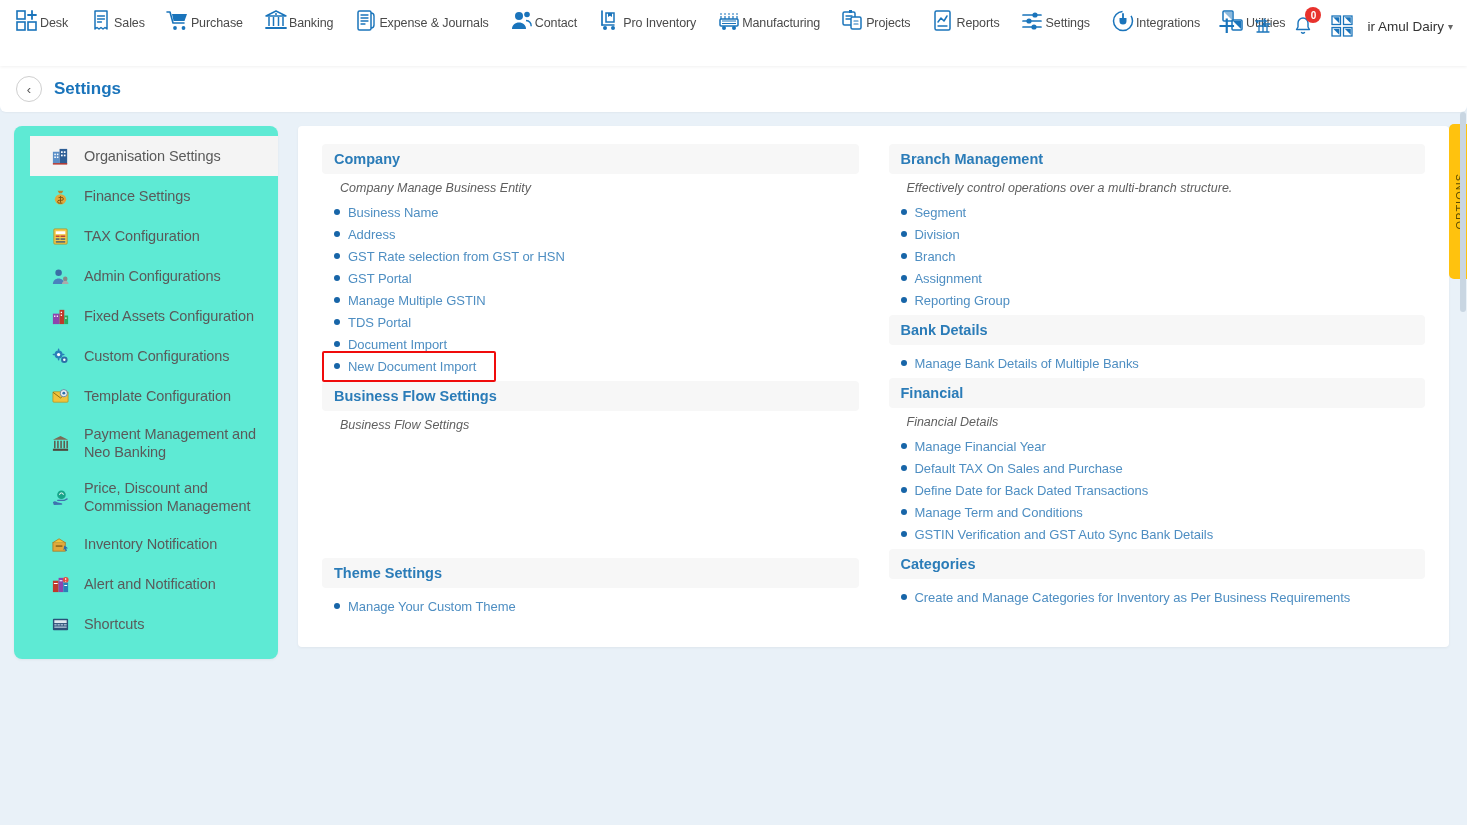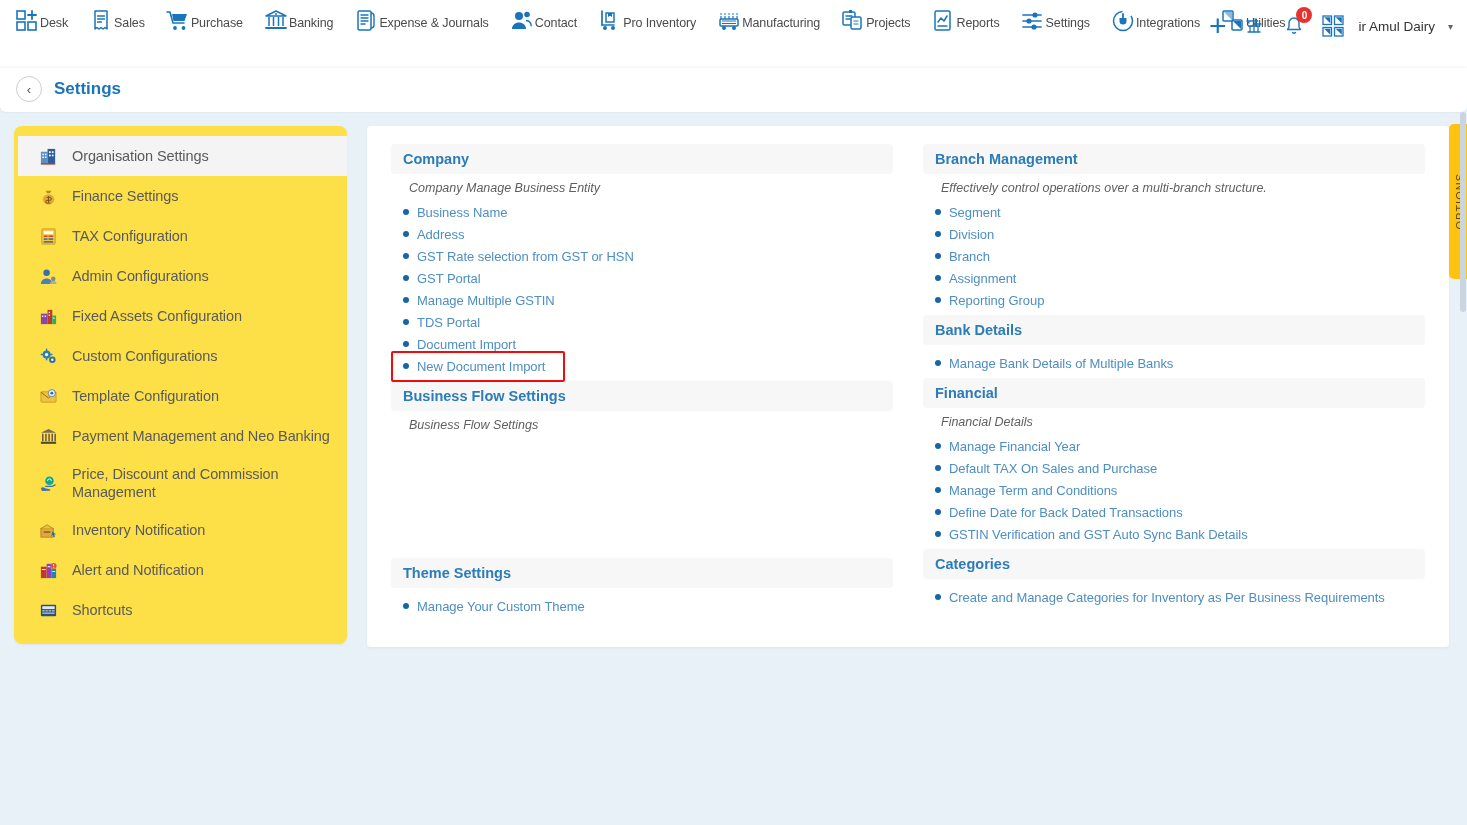--- a/index.html
+++ b/index.html
@@ -44,21 +44,21 @@
   .plus-ic { font-size: 30px; color: #1a74bb; line-height: 20px; font-weight: 400; }
   .badge {
     position: absolute; top: -7px; right: -6px;
     background: #e8322d; color: #fff;
     font-size: 10px; border-radius: 50%;
     width: 16px; height: 16px;
     display: flex; align-items: center; justify-content: center;
     font-weight: bold;
   }
   .org-name {
-    font-size: 13.5px; color: #333; display: flex; align-items: center; gap: 13px;
+    font-size: 13.5px; color: #333; display: flex; align-items: center; gap: 4px;
     cursor: pointer; margin-left: -2px;
   }
   .org-chev { font-size: 10px; color: #666; }
 
   
   .page-header {
     height: 46px;
     background: #ffffff;
     display: flex; align-items: center;
     padding-left: 16px;
@@ -77,24 +77,24 @@
   .body-wrap {
     display: flex;
     padding: 14px 18px 0 14px;
     gap: 20px;
     height: calc(825px - 66px - 46px);
     position: relative;
   }
 
   
   .sidebar {
-    width: 333px;
-    background: #fde047;
+    width: 264px;
+    background: #5eead4;
     border-radius: 8px;
-    padding: 10px 0 14px 4px;
+    padding: 10px 0 14px 16px;
     align-self: flex-start;
     box-shadow: 0 1px 3px rgba(0,0,0,0.05);
   }
   .side-item {
     display: flex; align-items: center;
     padding: 9px 12px 9px 20px;
     gap: 14px;
     cursor: pointer;
     min-height: 40px;
   }
@@ -636,25 +636,25 @@
             <li class="">
               <span class="dot"></span>
               <span>Manage Financial Year</span>
             </li>
             <li class="">
               <span class="dot"></span>
               <span>Default TAX On Sales and Purchase</span>
             </li>
             <li class="">
               <span class="dot"></span>
+              <span>Define Date for Back Dated Transactions</span>
+            </li>
+            <li class="">
+              <span class="dot"></span>
               <span>Manage Term and Conditions</span>
-            </li>
-            <li class="">
-              <span class="dot"></span>
-              <span>Define Date for Back Dated Transactions</span>
             </li>
             <li class="">
               <span class="dot"></span>
               <span>GSTIN Verification and GST Auto Sync Bank Details</span>
             </li>
           </ul>
         </div>
         <div class="sec">
           <div class="sec-head">Categories</div>
           <ul class="sec-list">

